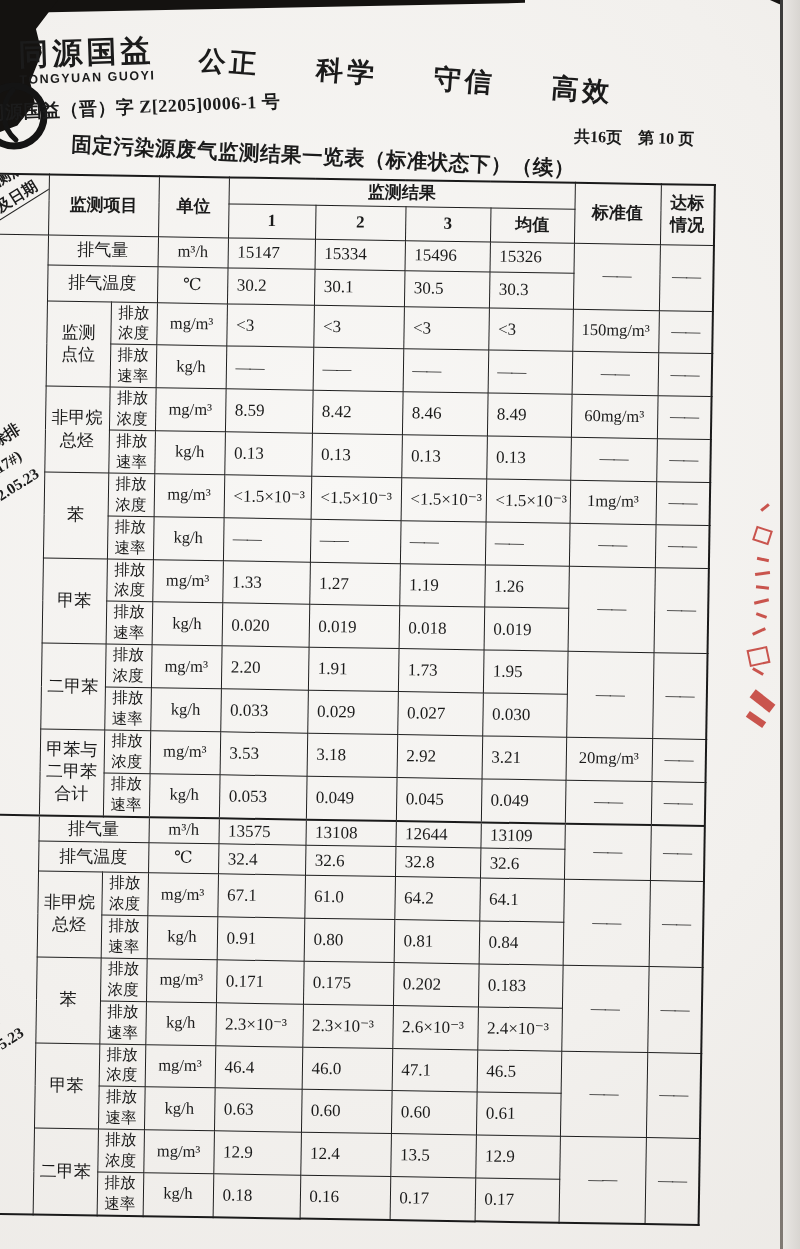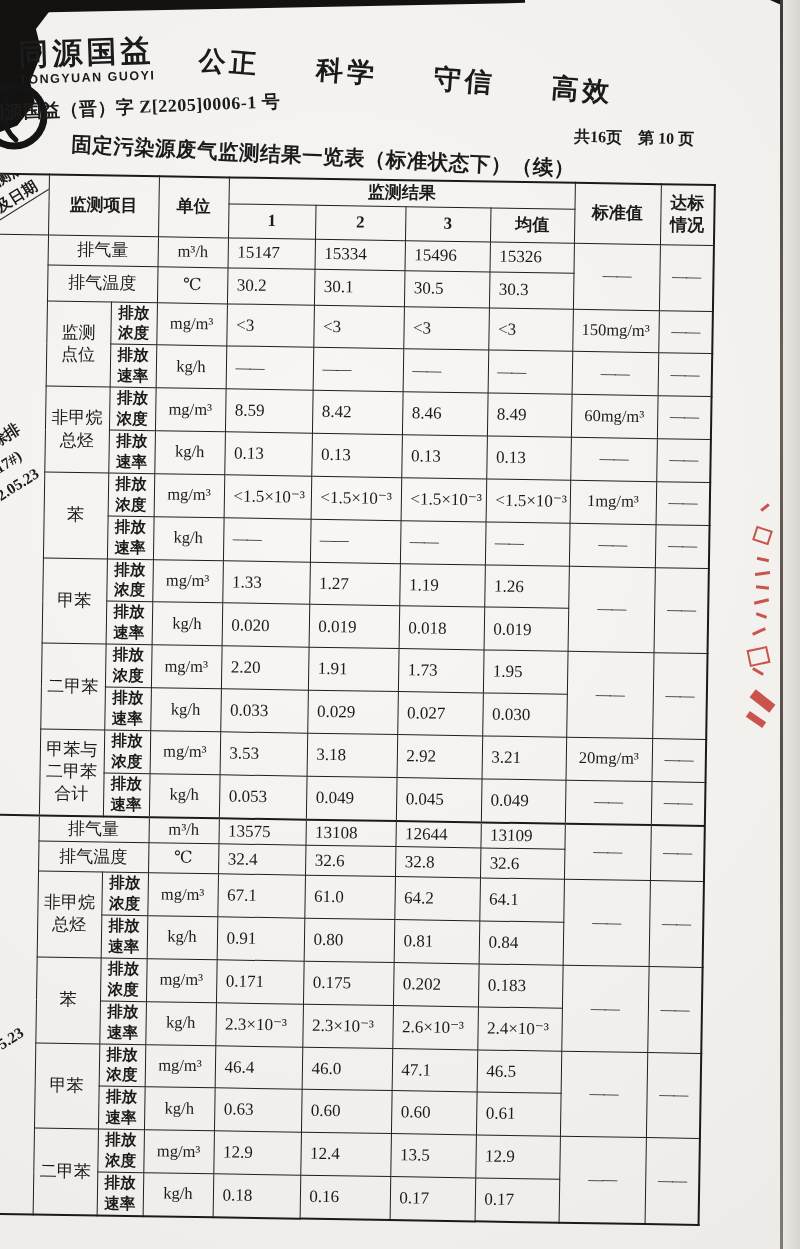--- a/index.html
+++ b/index.html
@@ -45,21 +45,21 @@
   td.corner{position:relative;border-left:none;overflow:hidden;}
   td.item{font-weight:500;}
   td.sub{font-size:15.5px;}
   td.unit{font-size:16.5px;}
   td.val{text-align:left;padding-left:9px;}
   td.std{font-size:16.5px;}
   td.cmp{font-size:15px;}
   td.dash{font-size:15px;letter-spacing:-1px;}
   .w2{display:inline-block;width:36px;line-height:1.3;}
   .w3{display:inline-block;width:55px;line-height:1.3;}
-  .w2s{display:inline-block;width:34px;line-height:1.35;font-weight:bold;}
+  .w2s{display:inline-block;width:34px;line-height:1.35;}
   .corner-label{position:absolute;left:26px;top:6px;transform:rotate(-33deg);transform-origin:left top;
     font-size:15px;font-weight:600;line-height:1.5;white-space:nowrap;text-align:left;}
   .corner-label span{display:block;}
   .corner-label span:nth-child(2){margin-left:2px;}
   .corner-diag{position:absolute;left:28px;top:58px;width:88px;border-top:1.5px solid #222;
     transform:rotate(-33deg);transform-origin:left center;}
   .pt{position:absolute;left:12px;transform:rotate(-33deg);transform-origin:left top;
     font-size:15.5px;font-weight:600;line-height:1.55;white-space:nowrap;text-align:left;}
   .pt span{display:block;}
   .pt1{top:216px;} .pt2{top:190px;}

